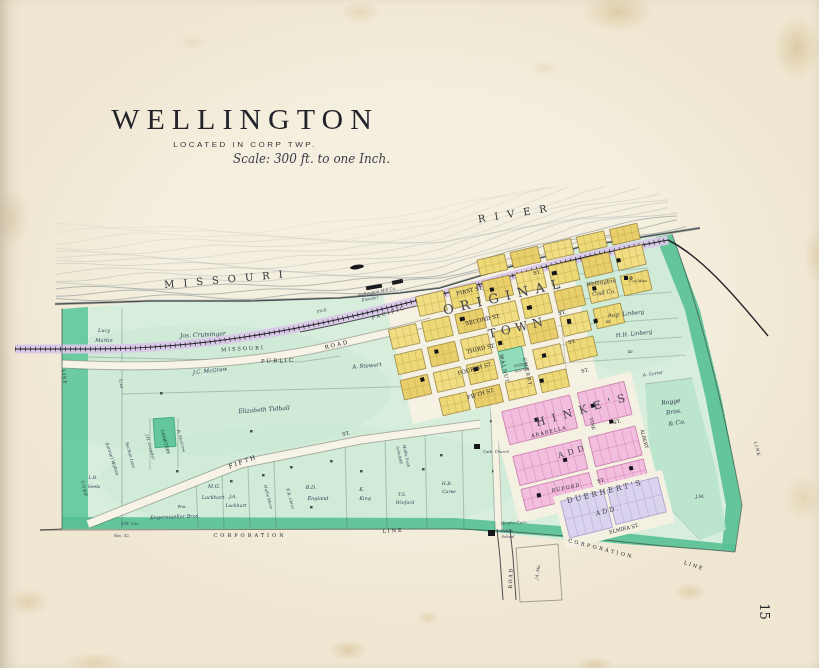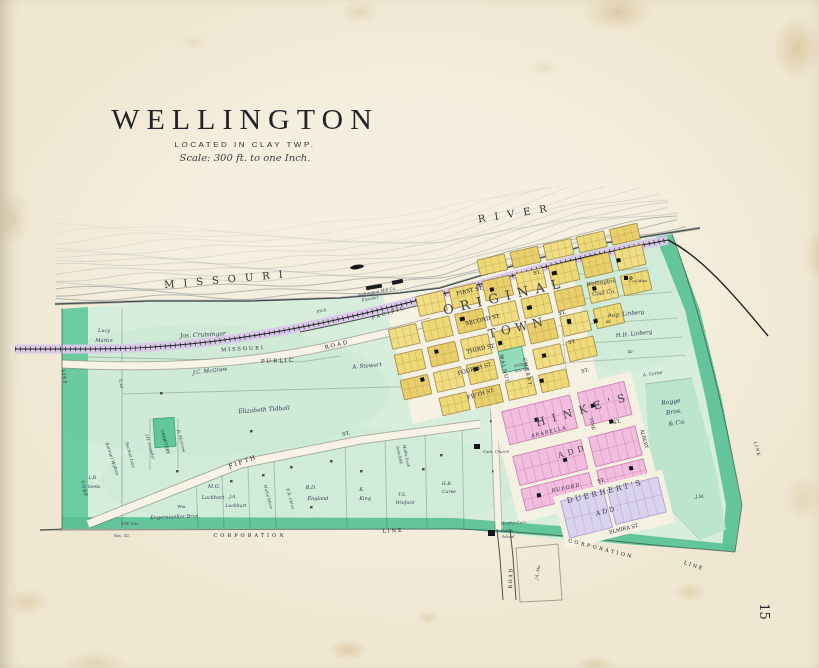--- a/index.html
+++ b/index.html
@@ -24,21 +24,21 @@
       radial-gradient(ellipse 22px 12px at 545px 68px, rgba(186,142,70,.12), transparent 70%),
       radial-gradient(ellipse 420px 320px at 50% 45%, #f5efdf 60%, #efe7d2 100%),
       #f2ebda;
     box-shadow:inset 14px 0 18px -12px rgba(90,70,40,.35), inset -6px 0 14px -10px rgba(90,70,40,.25);
     font-family:"Liberation Serif", serif;
   }
   #map-svg{position:absolute;left:0;top:0;}
   .title-wrap{position:absolute;left:100px;top:102px;width:290px;text-align:center;pointer-events:none;}
   .title-main{font-family:"Liberation Serif",serif;font-size:30px;letter-spacing:7px;color:#23232b;font-weight:500;}
   .title-sub{font-family:"Liberation Sans",sans-serif;font-size:8px;letter-spacing:2.5px;color:#30303a;margin-top:4px;}
-  .title-scale{font-family:"DejaVu Serif",serif;font-style:italic;font-size:10px;color:#3c3c48;margin-top:3px;}
+  .title-scale{font-family:"DejaVu Serif",serif;font-style:italic;font-size:12px;color:#3c3c48;margin-top:3px;text-align:right;}
   .page-num{position:absolute;left:756px;top:604px;font-family:"DejaVu Serif",serif;font-size:13px;color:#26262c;transform:rotate(90deg);}
   
   text{text-anchor:middle;dominant-baseline:middle;}
   .lbl-river{font-family:"DejaVu Serif",serif;fill:#2d3338;}
   .lbl-bigname{font-family:"DejaVu Serif",serif;fill:#45454f;}
   .lbl-street{font-family:"DejaVu Serif",serif;fill:#26262c;}
   .lbl-name{font-family:"DejaVu Serif",serif;font-style:italic;fill:#333b52;}
   .lbl-small-caps{font-family:"DejaVu Serif",serif;fill:#26262c;}
   .lbl-tiny{font-family:"DejaVu Serif",serif;fill:#35363c;}
   .lbl-tiny-italic{font-family:"DejaVu Serif",serif;font-style:italic;fill:#3a4154;}
@@ -547,18 +547,18 @@
         <text transform="translate(514,523) rotate(-3)" font-size="3.8" class="lbl-tiny-italic">Heath's Cem.</text>
         <text transform="translate(507,531) rotate(0)" font-size="3.8" class="lbl-tiny-italic">Public</text>
         <text transform="translate(508,537) rotate(0)" font-size="3.8" class="lbl-tiny-italic">School</text>
         <text transform="translate(511,578) rotate(-88)" font-size="5" class="lbl-small-caps" letter-spacing="1.5">ROAD</text>
         <text transform="translate(538,572) rotate(-80)" font-size="4" class="lbl-name">J.A. Ma.</text>
       </g>
   </svg>
 
   <div class="title-wrap">
     <div class="title-main">WELLINGTON</div>
-    <div class="title-sub">LOCATED IN CLAY TWP.</div>
+    <div class="title-sub">LOCATED IN CORP TWP.</div>
     <div class="title-scale">Scale: 300 ft. to one Inch.</div>
   </div>
 
   <div class="page-num">15</div>
 </div>
 
 </body></html>

